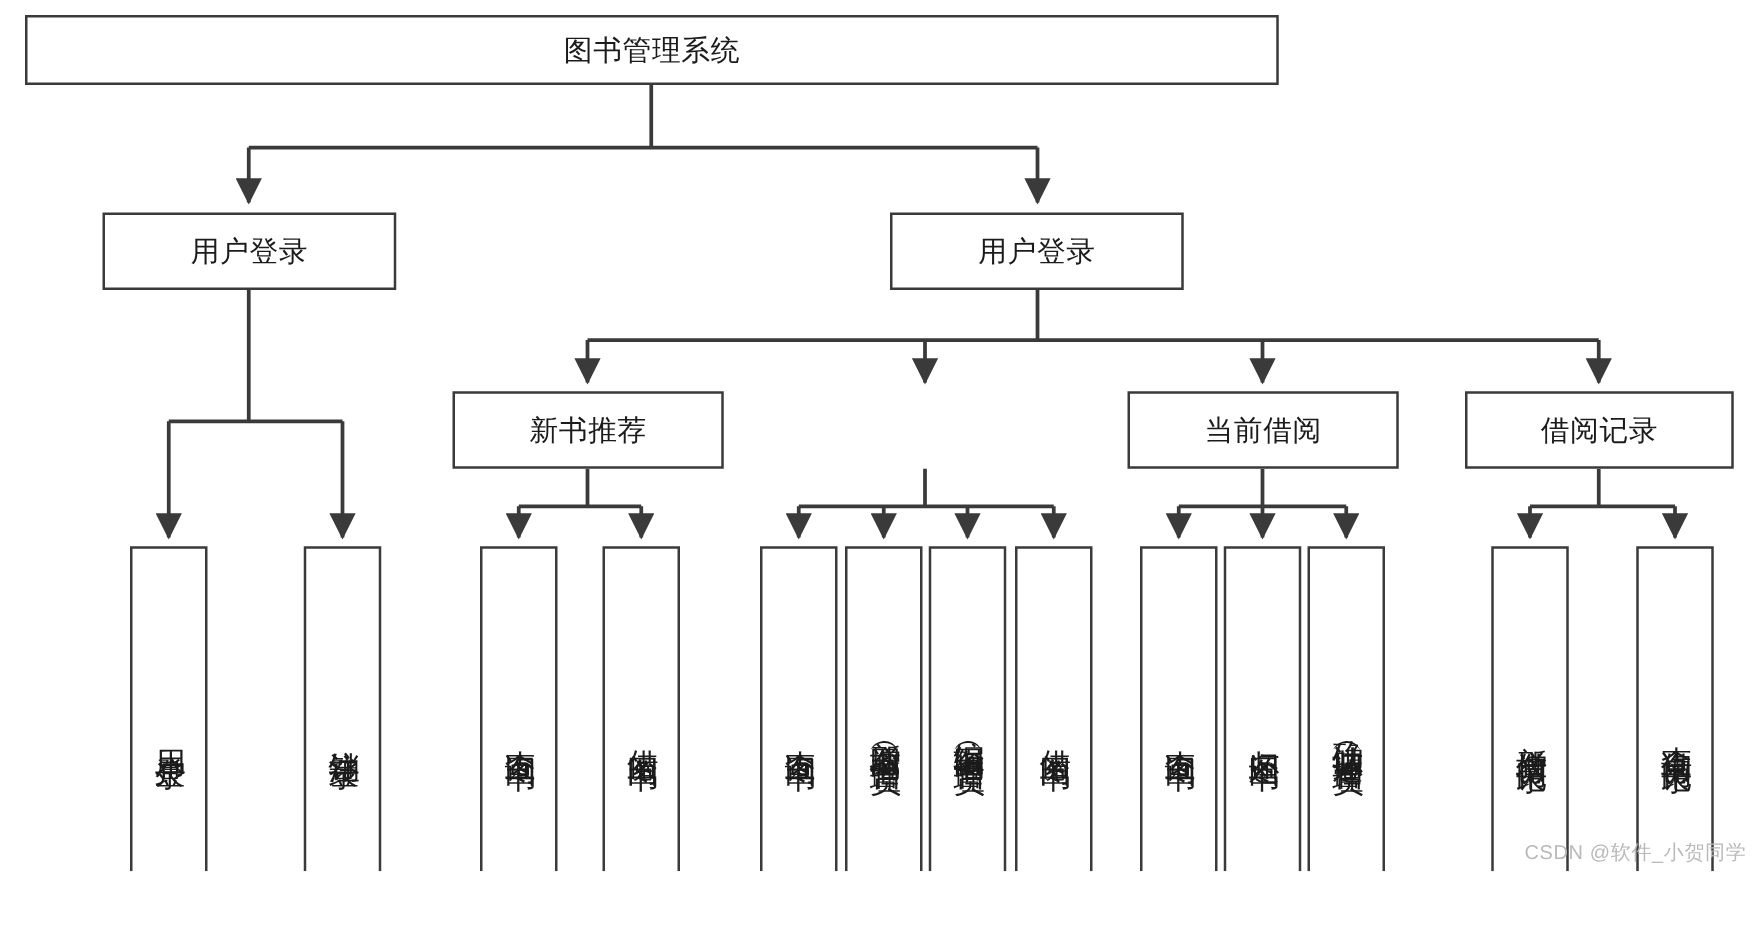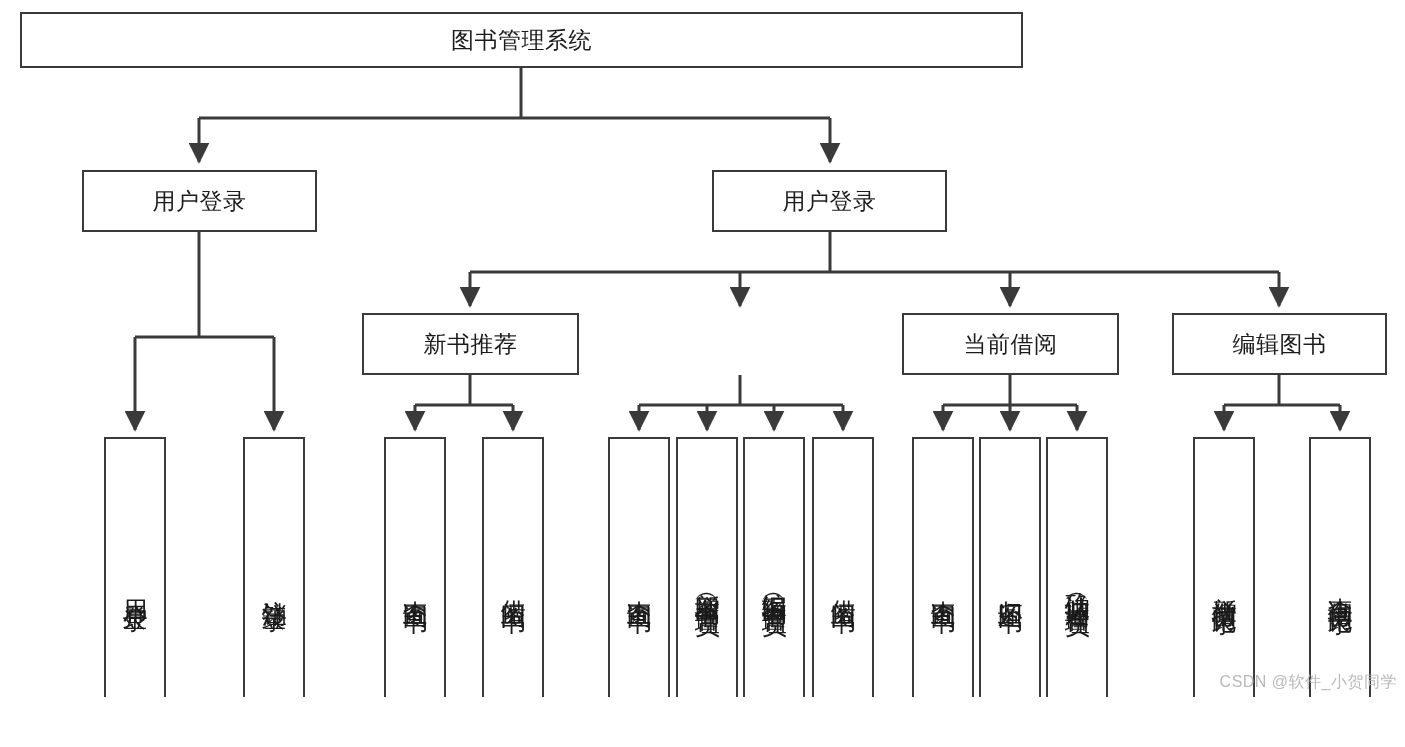--- a/index.html
+++ b/index.html
@@ -131,21 +131,21 @@
     <span class="label">用户登录</span>
   </div>
 
   <div class="node horiz" style="left:362px; top:313px; width:217px; height:62px;">
     <span class="label">新书推荐</span>
   </div>
   <div class="node horiz" style="left:902px; top:313px; width:217px; height:62px;">
     <span class="label">当前借阅</span>
   </div>
   <div class="node horiz" style="left:1172px; top:313px; width:215px; height:62px;">
-    <span class="label">编辑图书</span>
+    <span class="label">借阅记录</span>
   </div>
 
   <div class="node vert" style="left:104px; top:437px; width:62px; height:298px;">
     <span class="label">用户登录</span>
   </div>
   <div class="node vert" style="left:243px; top:437px; width:62px; height:298px;">
     <span class="label">注销登录</span>
   </div>
 
   <div class="node vert" style="left:384px; top:437px; width:62px; height:298px;">

